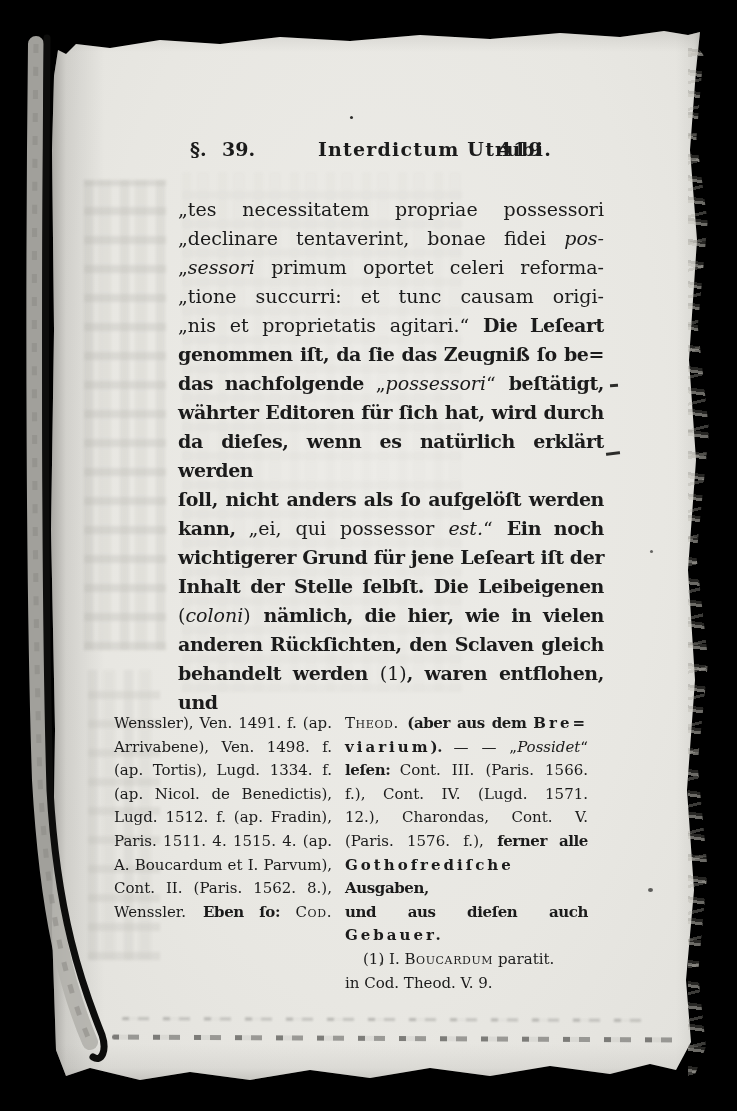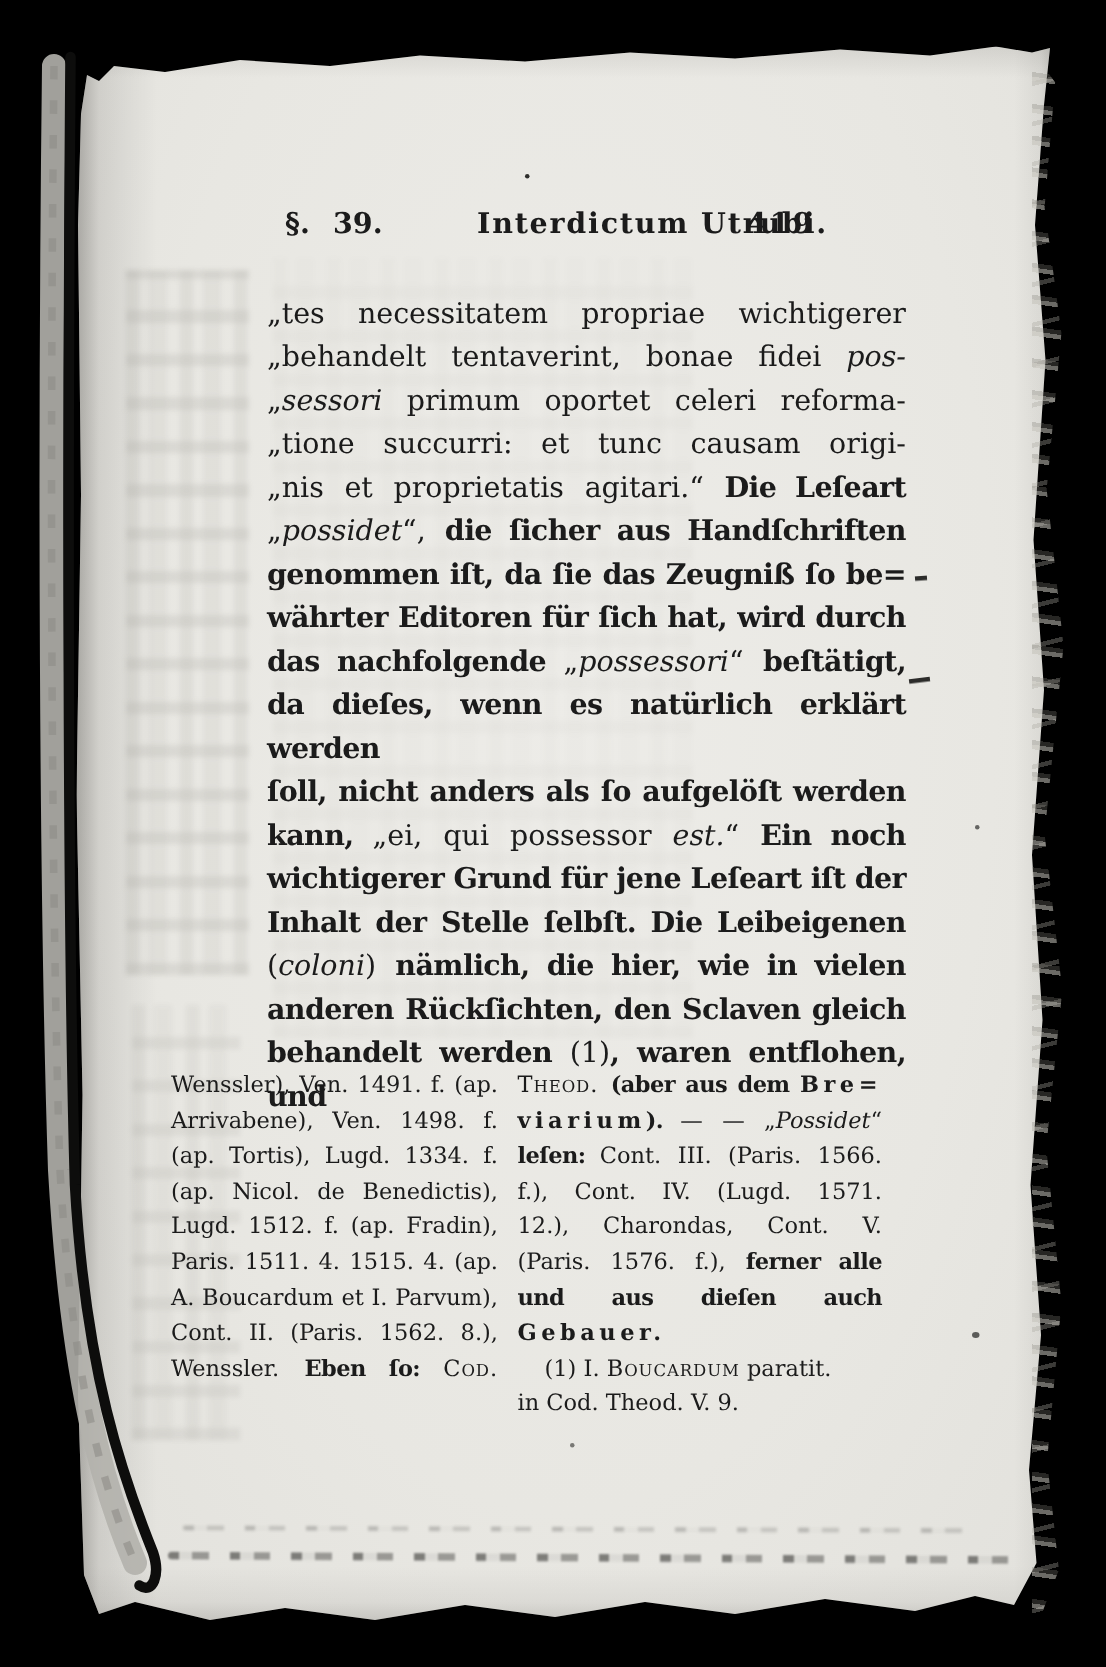--- a/index.html
+++ b/index.html
@@ -112,29 +112,28 @@
   <div class="smudge smudge-3"></div>
 
   <div class="header">
     <span class="h-section">§.</span>
     <span class="h-number">39.</span>
     <span class="h-title">Interdictum Utrubi.</span>
     <span class="h-pagenum">419</span>
   </div>
 
   <div class="body-text">
-      <div class="tline j"><span class="run s-a">„tes necessitatem propriae wichtigerer</span></div>
-      <div class="tline j"><span class="run s-a">„behandelt tentaverint, bonae fidei </span><span class="run s-i">pos-</span></div>
+      <div class="tline j"><span class="run s-a">„tes necessitatem propriae possessori</span></div>
+      <div class="tline j"><span class="run s-a">„declinare tentaverint, bonae fidei </span><span class="run s-i">pos-</span></div>
       <div class="tline j"><span class="run s-a">„</span><span class="run s-i">sessori</span><span class="run s-a"> primum oportet celeri reforma-</span></div>
       <div class="tline j"><span class="run s-a">„tione succurri: et tunc causam origi-</span></div>
       <div class="tline j"><span class="run s-a">„nis et proprietatis agitari.“ </span><span class="run s-f">Die Leſeart</span></div>
-      <div class="tline j"><span class="run s-a">„</span><span class="run s-i">possidet</span><span class="run s-a">“, </span><span class="run s-f">die ſicher aus Handſchriften</span></div>
       <div class="tline j"><span class="run s-f">genommen iſt, da ſie das Zeugniß ſo be=</span></div>
+      <div class="tline j"><span class="run s-f">das nachfolgende </span><span class="run s-a">„</span><span class="run s-i">possessori</span><span class="run s-a">“ </span><span class="run s-f">beſtätigt,</span></div>
       <div class="tline j"><span class="run s-f">währter Editoren für ſich hat, wird durch</span></div>
-      <div class="tline j"><span class="run s-f">das nachfolgende </span><span class="run s-a">„</span><span class="run s-i">possessori</span><span class="run s-a">“ </span><span class="run s-f">beſtätigt,</span></div>
       <div class="tline j"><span class="run s-f">da dieſes, wenn es natürlich erklärt werden</span></div>
       <div class="tline j"><span class="run s-f">ſoll, nicht anders als ſo aufgelöſt werden</span></div>
       <div class="tline j"><span class="run s-f">kann, </span><span class="run s-a">„ei, qui possessor </span><span class="run s-i">est.</span><span class="run s-a">“ </span><span class="run s-f">Ein noch</span></div>
       <div class="tline j"><span class="run s-f">wichtigerer Grund für jene Leſeart iſt der</span></div>
       <div class="tline j"><span class="run s-f">Inhalt der Stelle ſelbſt. Die Leibeigenen</span></div>
       <div class="tline j"><span class="run s-a">(</span><span class="run s-i">coloni</span><span class="run s-a">) </span><span class="run s-f">nämlich, die hier, wie in vielen</span></div>
       <div class="tline j"><span class="run s-f">anderen Rückſichten, den Sclaven gleich</span></div>
       <div class="tline j"><span class="run s-f">behandelt werden </span><span class="run s-a">(1)</span><span class="run s-f">, waren entflohen, und</span></div>
     </div>
 
@@ -149,20 +148,21 @@
       <div class="tline j"><span class="run s-a">Cont. II. (Paris. 1562. 8.),</span></div>
       <div class="tline j"><span class="run s-a">Wenssler. </span><span class="run s-f">Eben ſo: </span><span class="run s-sc">Cod.</span></div>
     </div>
   <div class="fn fn-right">
       <div class="tline j"><span class="run s-sc">Theod.</span><span class="run s-a"> </span><span class="run s-f">(aber aus dem </span><span class="run s-g">Bre=</span></div>
       <div class="tline j"><span class="run s-g">viarium</span><span class="run s-f">). </span><span class="run s-a">— — „</span><span class="run s-i">Possidet</span><span class="run s-a">“</span></div>
       <div class="tline j"><span class="run s-f">leſen: </span><span class="run s-a">Cont. III. (Paris. 1566.</span></div>
       <div class="tline j"><span class="run s-a">f.), Cont. IV. (Lugd. 1571.</span></div>
       <div class="tline j"><span class="run s-a">12.), Charondas, Cont. V.</span></div>
       <div class="tline j"><span class="run s-a">(Paris. 1576. f.), </span><span class="run s-f">ferner alle</span></div>
+      <div class="tline j"><span class="run s-g">Gothofrediſche</span><span class="run s-f"> Ausgaben,</span></div>
       <div class="tline j"><span class="run s-f">und aus dieſen auch </span><span class="run s-g">Gebauer.</span></div>
       <div class="tline" style="padding-left: 18px;"><span class="run s-a">(1) I. </span><span class="run s-sc">Boucardum</span><span class="run s-a"> paratit.</span></div>
       <div class="tline"><span class="run s-a">in Cod. Theod. V. 9.</span></div>
     </div>
 
   <div class="margin-mark mark-1"></div>
   <div class="margin-mark mark-2"></div>
   <div class="speck speck-1"></div>
   <div class="speck speck-2"></div>
   <div class="speck speck-3"></div>

